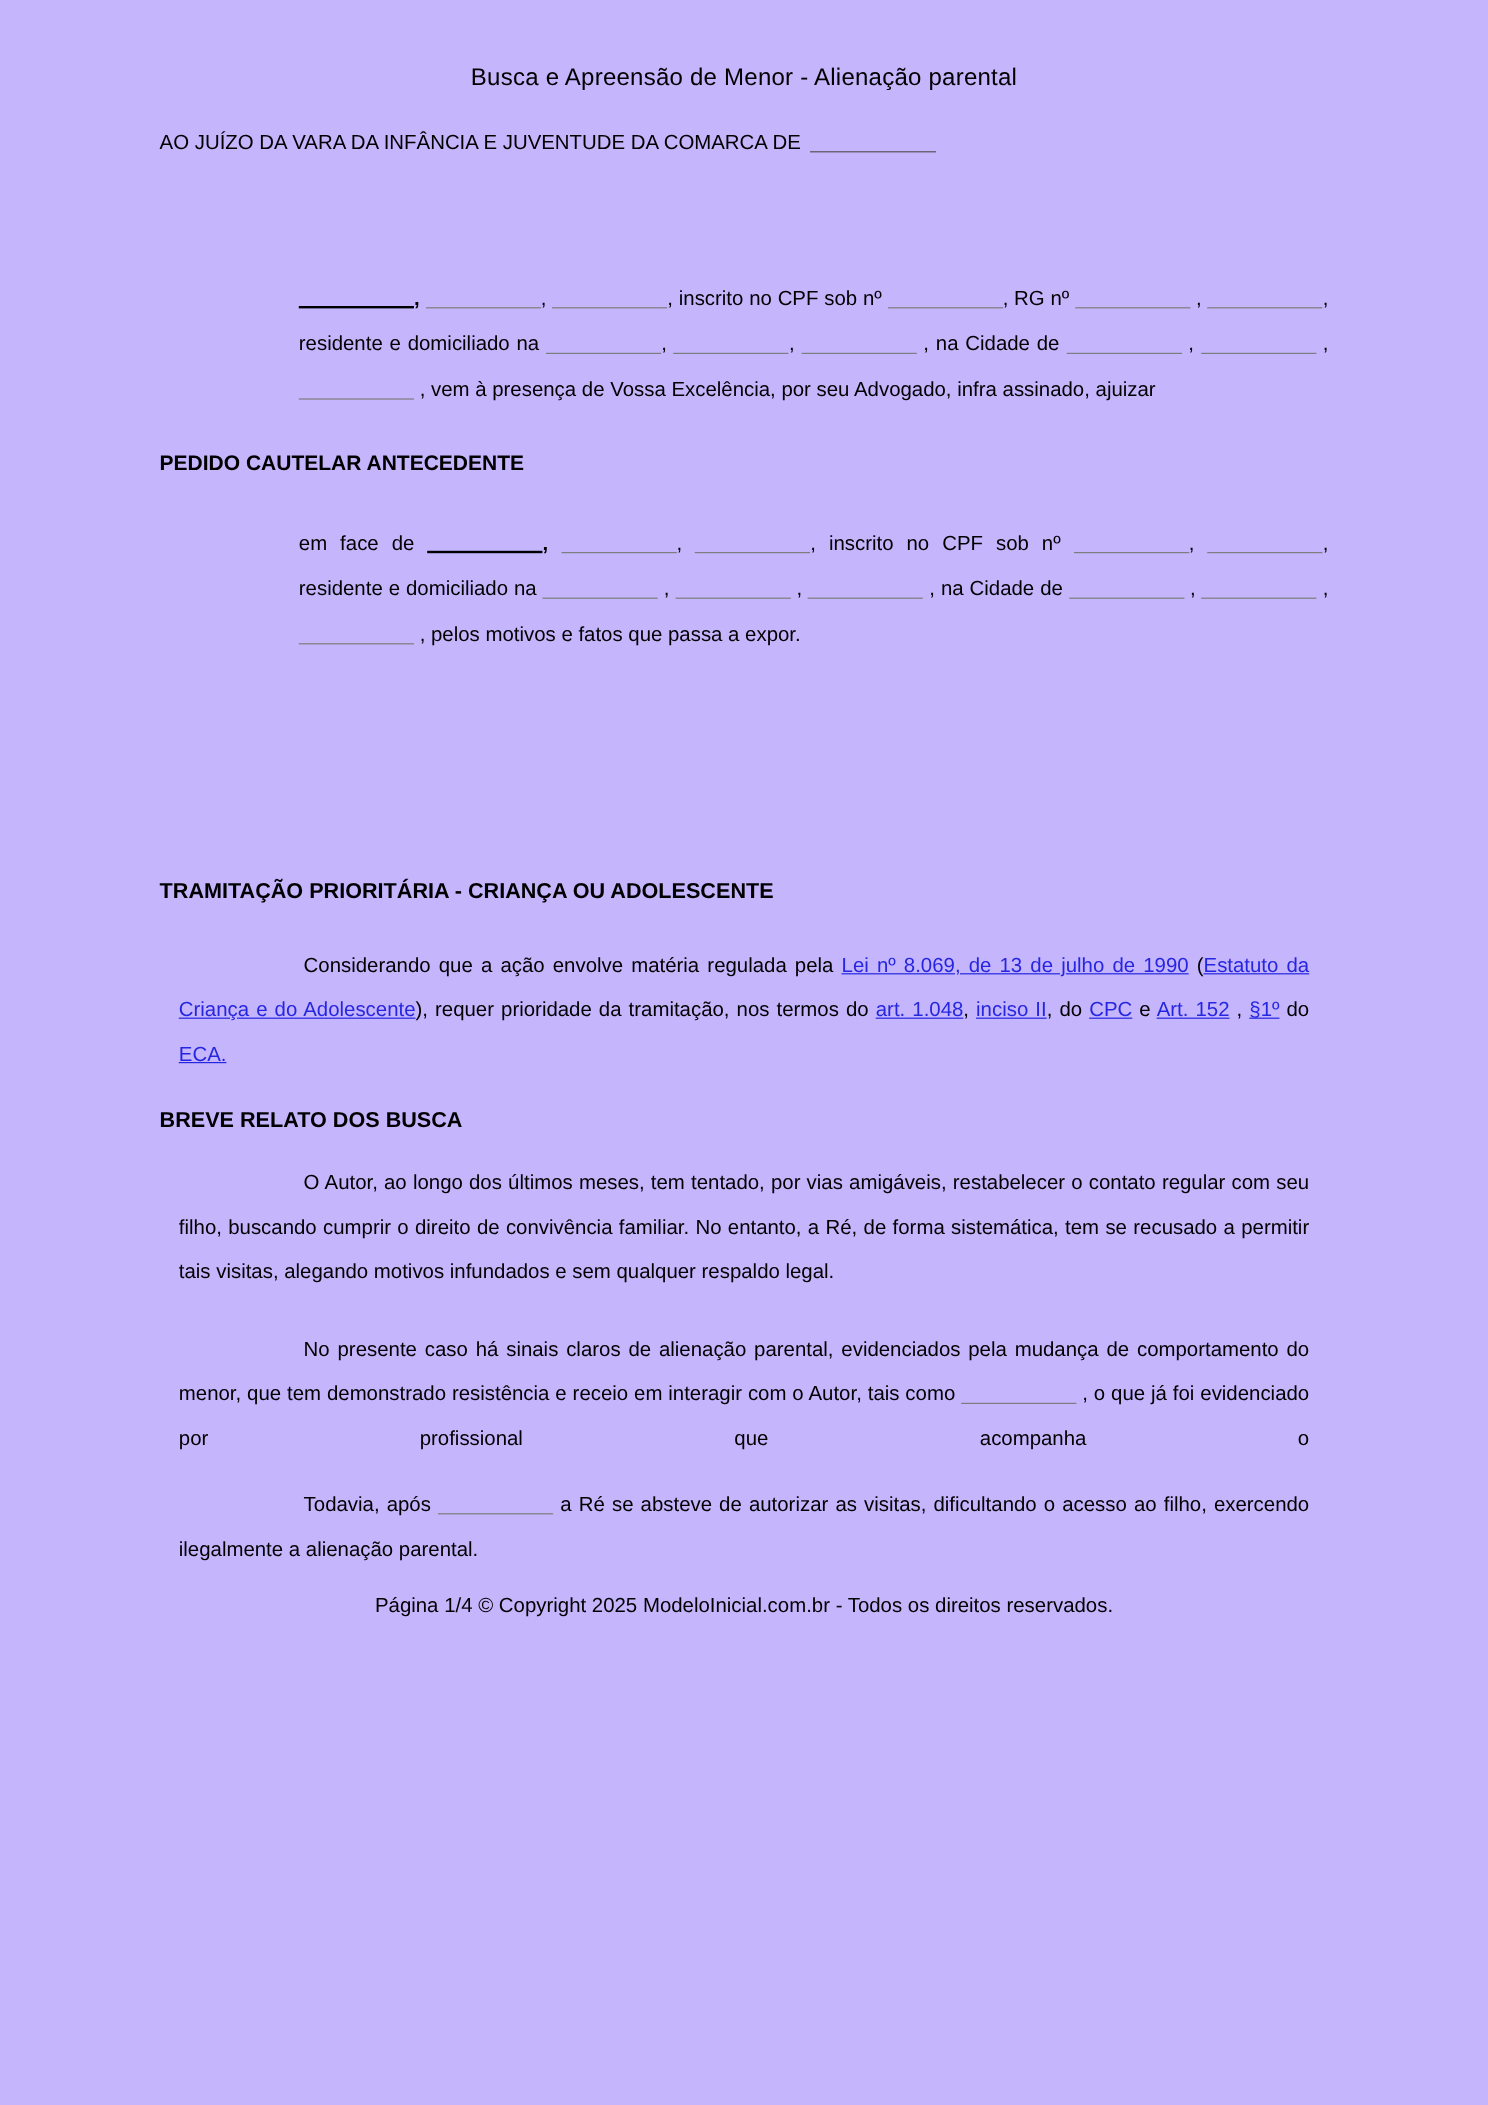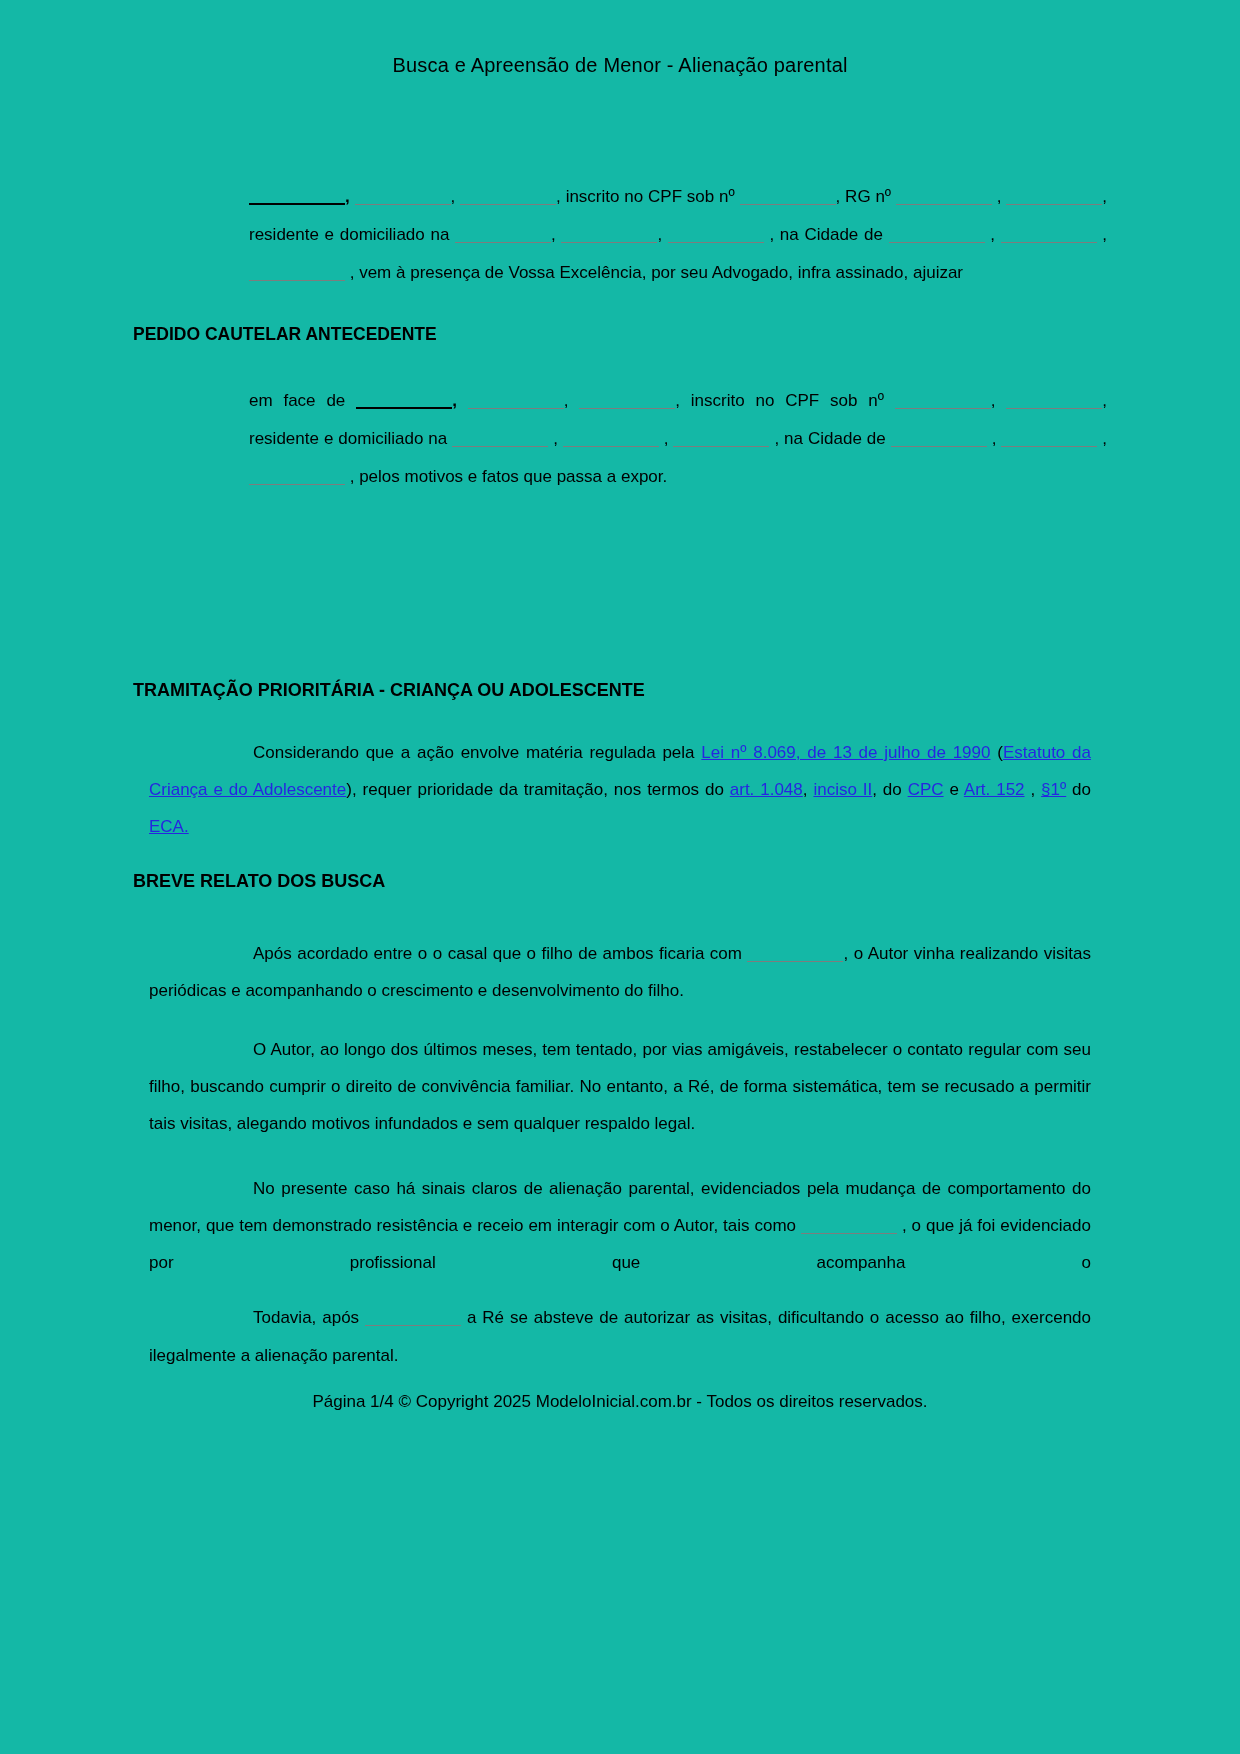--- a/index.html
+++ b/index.html
@@ -2,21 +2,21 @@
 <html lang="pt-BR" style="--link-color: #2626e0;"><head>
 <meta charset="utf-8">
 <style>
   * { box-sizing: border-box; }
   html, body { margin: 0; padding: 0; background: #ffffff; }
   .page {
     position: relative;
     width: 1240px;
     height: 1754px;
     margin: 0 auto;
-    background: #14b8a6;
+    background: #c4b5fd;
     color: #000000;
     font-family: "Liberation Sans", "DejaVu Sans", sans-serif;
     font-size: 17px;
     padding: 52px 133px 0 133px;
     overflow: hidden;
   }
   .doc-title {
     text-align: center;
     font-size: 20px;
     line-height: 26px;
@@ -80,36 +80,38 @@
     line-height: 22px;
   }
 </style>
 </head>
 <body>
 
 <div class="page">
 
   <div class="doc-title">Busca e Apreensão de Menor - Alienação parental</div>
 
+  <div class="addressee">
+    <span>AO JUÍZO DA VARA DA INFÂNCIA E JUVENTUDE DA COMARCA DE</span><span class="blank"></span>
+  </div>
 
   <p class="qual qual-1"><span class="blank blank-bold"></span><strong>, </strong><span class="blank"></span>, <span class="blank"></span>, inscrito no CPF sob nº <span class="blank"></span>, RG nº <span class="blank"></span> , <span class="blank"></span>, residente e domiciliado na <span class="blank"></span>, <span class="blank"></span>, <span class="blank"></span> , na Cidade de <span class="blank"></span> , <span class="blank"></span> , <span class="blank"></span> , vem à presença de Vossa Excelência, por seu Advogado, infra assinado, ajuizar</p>
 
   <div class="petition-heading">
     <div>PEDIDO CAUTELAR ANTECEDENTE</div>
   </div>
 
   <p class="qual qual-2">em face de <span class="blank blank-bold"></span><strong>, </strong><span class="blank"></span>, <span class="blank"></span>, inscrito no CPF sob nº <span class="blank"></span>, <span class="blank"></span>, residente e domiciliado na <span class="blank"></span> , <span class="blank"></span> , <span class="blank"></span> , na Cidade de <span class="blank"></span> , <span class="blank"></span> , <span class="blank"></span> , pelos motivos e fatos que passa a expor.</p>
 
   <h3 class="section-heading sec-priority">TRAMITAÇÃO PRIORITÁRIA - CRIANÇA OU ADOLESCENTE</h3>
 
   <p class="body-p p-priority">Considerando que a ação envolve matéria regulada pela <a class="doc-link">Lei nº 8.069, de 13 de julho de 1990</a> (<a class="doc-link">Estatuto da Criança e do Adolescente</a>), requer prioridade da tramitação, nos termos do <a class="doc-link">art. 1.048</a>, <a class="doc-link">inciso II</a>, do <a class="doc-link">CPC</a> e <a class="doc-link">Art. 152</a> , <a class="doc-link">§1º</a> do <a class="doc-link">ECA.</a></p>
 
   <h3 class="section-heading sec-facts">BREVE RELATO DOS BUSCA</h3>
 
-  <p class="body-p p-facts-1">Após acordado entre o o casal que o filho de ambos ficaria com <span class="blank"></span>, o Autor vinha realizando visitas periódicas e acompanhando o crescimento e desenvolvimento do filho.</p>
 
   <p class="body-p p-facts-2">O Autor, ao longo dos últimos meses, tem tentado, por vias amigáveis, restabelecer o contato regular com seu filho, buscando cumprir o direito de convivência familiar. No entanto, a Ré, de forma sistemática, tem se recusado a permitir tais visitas, alegando motivos infundados e sem qualquer respaldo legal.</p>
 
   <p class="body-p p-facts-4">No presente caso há sinais claros de alienação parental, evidenciados pela mudança de comportamento do menor, que tem demonstrado resistência e receio em interagir com o Autor, tais como <span class="blank"></span> , o que já foi evidenciado por profissional que acompanha o</p>
 
   <p class="body-p p-facts-3">Todavia, após <span class="blank"></span> a Ré se absteve de autorizar as visitas, dificultando o acesso ao filho, exercendo ilegalmente a alienação parental.</p>
 
   <div class="footer">Página 1/4 © Copyright 2025 ModeloInicial.com.br - Todos os direitos reservados.</div>
 
 </div>

